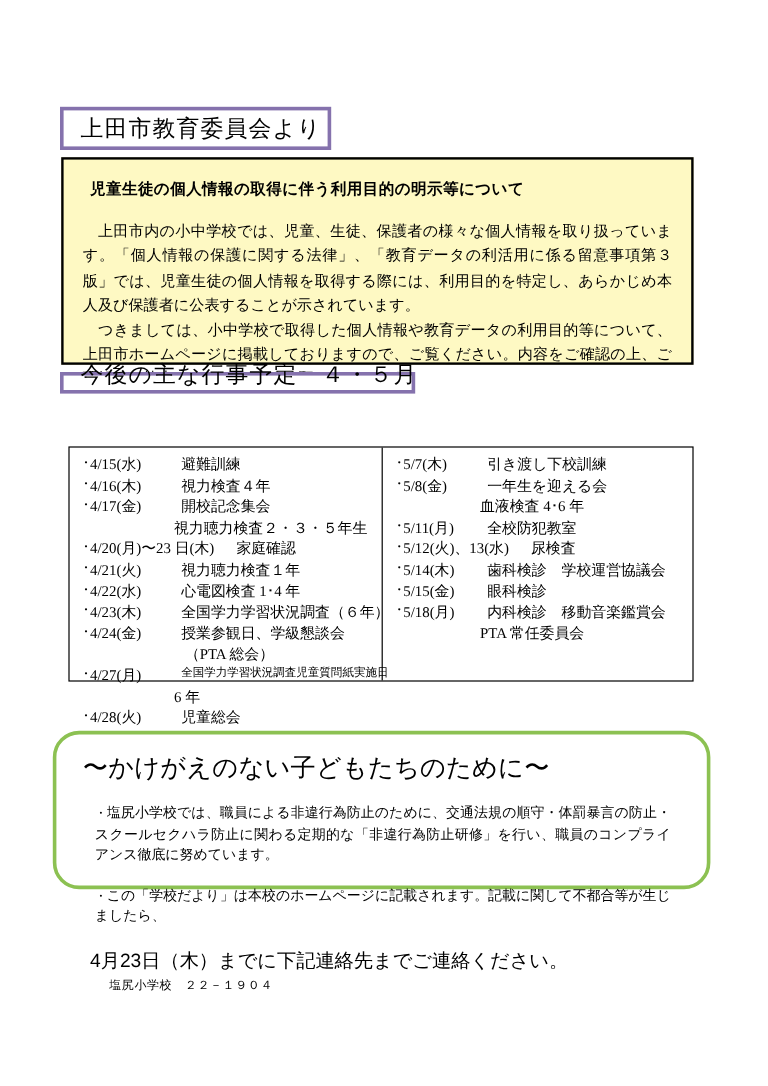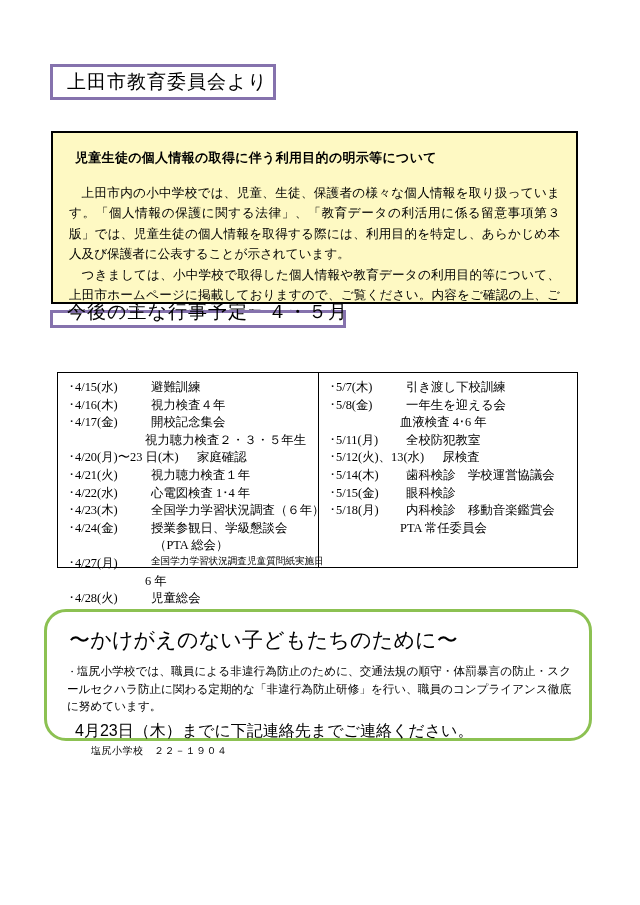--- a/index.html
+++ b/index.html
@@ -29,21 +29,21 @@
     font-family: "DejaVu Sans", "Liberation Sans", sans-serif;
     font-size: 19px;
     letter-spacing: 1px;
     padding-left: 14px;
     white-space: nowrap;
     color: #000;
   }
 
   #heading-kyoiku {
     left: 50px;
-    top: 64px;
+    top: 89px;
     width: 226px;
     height: 36px;
   }
   #heading-gyoji {
     left: 50px;
     top: 310px;
     width: 296px;
     height: 18px;
     align-items: flex-end;
   }
@@ -148,24 +148,24 @@
     background: #ffffff;
     padding: 14px 14px 8px 16px;
   }
   #green-box .green-title {
     font-family: "DejaVu Sans", "Liberation Sans", sans-serif;
     font-size: 21px;
     margin: 0 0 8px 6px;
     letter-spacing: 0.2px;
   }
   .green-item {
-    font-family: Liberation Sans, sans-serif;
+    font-family: Liberation Mono, monospace;
     font-size: 11.6px;
     line-height: 1.52;
-    margin: 4px;
+    margin: 16px;
     text-align: justify;
     text-justify: inter-ideograph;
   }
   .green-item .g-bullet {
     font-size: 10px;
   }
   .green-sub {
     font-family: Liberation Sans, sans-serif;
     font-size: 16px;
     line-height: 1.52;
@@ -291,15 +291,16 @@
         <span class="sched-date">5/18(月)</span>
         <span class="sched-body">内科検診　移動音楽鑑賞会</span>
       </div>
       <div class="sched-sub indent-1">PTA 常任委員会</div>
     </div>
 </div>
 
 <div id="green-box">
   <div class="green-title">〜かけがえのない子どもたちのために〜</div>
   <p class="green-item"><span class="g-bullet">・</span><span>塩尻小学校では、職員による非違行為防止のために、交通法規の順守・体罰暴言の防止・スクールセクハラ防止に関わる定期的な「非違行為防止研修」を行い、職員のコンプライアンス徹底に努めています。</span></p>
+  <p class="green-item"><span class="g-bullet">・</span><span>この「学校だより」は本校のホームページに記載されます。記載に関して不都合等が生じましたら、</span></p>
   <p class="green-sub">4月23日（木）までに下記連絡先までご連絡ください。</p>
   <p class="green-contact">塩尻小学校　２２－１９０４</p>
 </div>
 
 </body></html>

